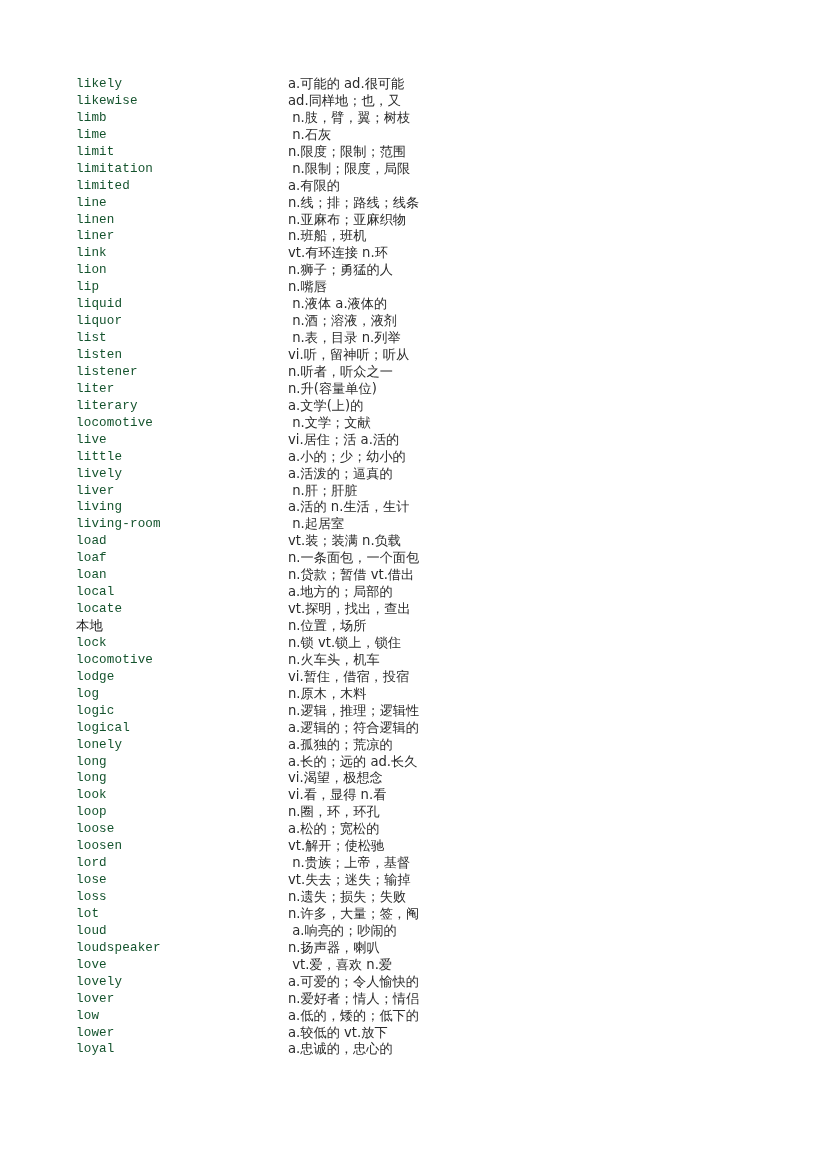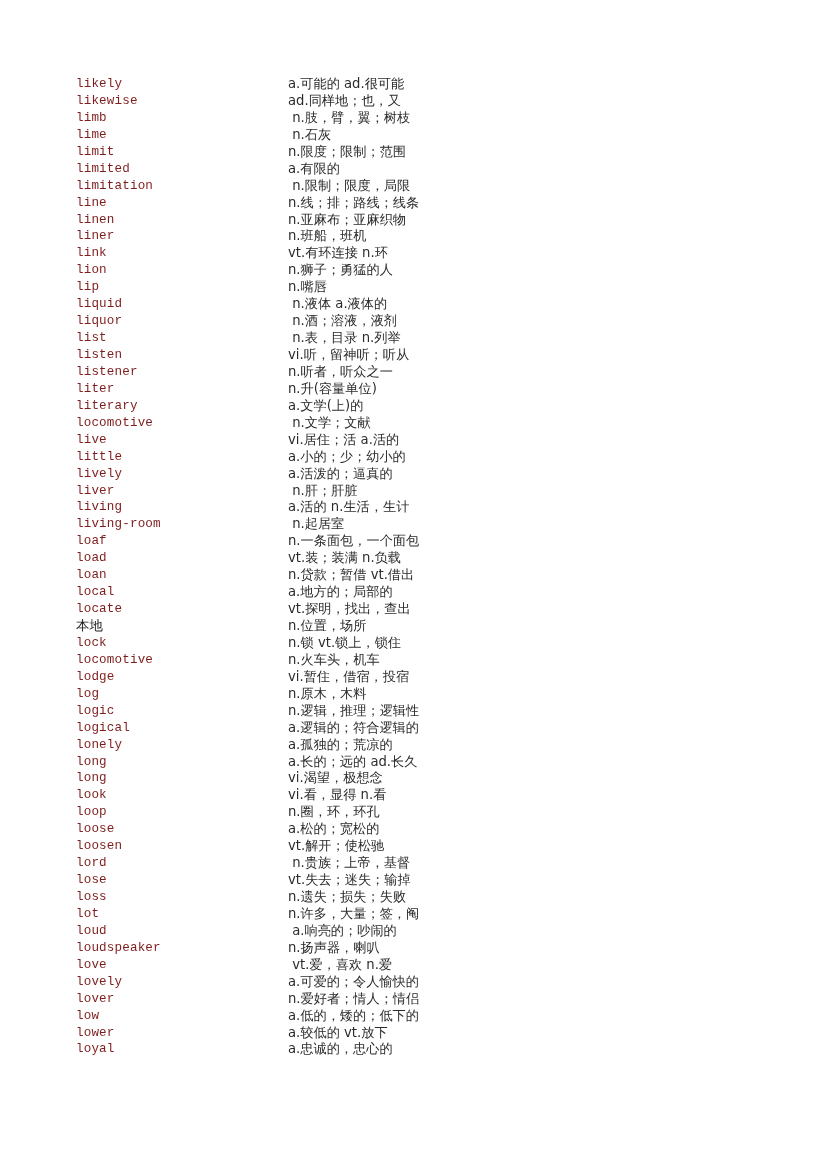--- a/index.html
+++ b/index.html
@@ -40,21 +40,21 @@
   }
 
   .term {
     display: inline-block;
     position: absolute;
     left: 0;
     top: 0;
     width: 212px;
     font-family: "Liberation Mono", "DejaVu Sans Mono", monospace;
     font-size: 12.6px;
-    color: #7f1d1d;
+    color: #14532d;
     letter-spacing: 0.15px;
     white-space: pre;
   }
 
   .term.cjk-term {
     font-family: "DejaVu Sans", "Liberation Sans", sans-serif;
     font-weight: normal;
     font-size: 13.4px;
     color: #1a1a1a;
     letter-spacing: 0;
@@ -75,44 +75,44 @@
 </head>
 <body>
 
 <div id="vocab-page">
   <div id="vocab-list">
       <div class="vocab-row"><span class="term">likely</span><span class="definition">a.可能的 ad.很可能</span></div>
       <div class="vocab-row"><span class="term">likewise</span><span class="definition">ad.同样地；也，又</span></div>
       <div class="vocab-row"><span class="term">limb</span><span class="definition"> n.肢，臂，翼；树枝</span></div>
       <div class="vocab-row"><span class="term">lime</span><span class="definition"> n.石灰</span></div>
       <div class="vocab-row"><span class="term">limit</span><span class="definition">n.限度；限制；范围</span></div>
+      <div class="vocab-row"><span class="term">limitation</span><span class="definition"> n.限制；限度，局限</span></div>
       <div class="vocab-row"><span class="term">limited</span><span class="definition">a.有限的</span></div>
-      <div class="vocab-row"><span class="term">limitation</span><span class="definition"> n.限制；限度，局限</span></div>
       <div class="vocab-row"><span class="term">line</span><span class="definition">n.线；排；路线；线条</span></div>
       <div class="vocab-row"><span class="term">linen</span><span class="definition">n.亚麻布；亚麻织物</span></div>
       <div class="vocab-row"><span class="term">liner</span><span class="definition">n.班船，班机</span></div>
       <div class="vocab-row"><span class="term">link</span><span class="definition">vt.有环连接 n.环</span></div>
       <div class="vocab-row"><span class="term">lion</span><span class="definition">n.狮子；勇猛的人</span></div>
       <div class="vocab-row"><span class="term">lip</span><span class="definition">n.嘴唇</span></div>
       <div class="vocab-row"><span class="term">liquid</span><span class="definition"> n.液体 a.液体的</span></div>
       <div class="vocab-row"><span class="term">liquor</span><span class="definition"> n.酒；溶液，液剂</span></div>
       <div class="vocab-row"><span class="term">list</span><span class="definition"> n.表，目录 n.列举</span></div>
       <div class="vocab-row"><span class="term">listen</span><span class="definition">vi.听，留神听；听从</span></div>
       <div class="vocab-row"><span class="term">listener</span><span class="definition">n.听者，听众之一</span></div>
       <div class="vocab-row"><span class="term">liter</span><span class="definition">n.升(容量单位)</span></div>
       <div class="vocab-row"><span class="term">literary</span><span class="definition">a.文学(上)的</span></div>
       <div class="vocab-row"><span class="term">locomotive</span><span class="definition"> n.文学；文献</span></div>
       <div class="vocab-row"><span class="term">live</span><span class="definition">vi.居住；活 a.活的</span></div>
       <div class="vocab-row"><span class="term">little</span><span class="definition">a.小的；少；幼小的</span></div>
       <div class="vocab-row"><span class="term">lively</span><span class="definition">a.活泼的；逼真的</span></div>
       <div class="vocab-row"><span class="term">liver</span><span class="definition"> n.肝；肝脏</span></div>
       <div class="vocab-row"><span class="term">living</span><span class="definition">a.活的 n.生活，生计</span></div>
       <div class="vocab-row"><span class="term">living-room</span><span class="definition"> n.起居室</span></div>
+      <div class="vocab-row"><span class="term">load</span><span class="definition">vt.装；装满 n.负载</span></div>
       <div class="vocab-row"><span class="term">loaf</span><span class="definition">n.一条面包，一个面包</span></div>
-      <div class="vocab-row"><span class="term">load</span><span class="definition">vt.装；装满 n.负载</span></div>
       <div class="vocab-row"><span class="term">loan</span><span class="definition">n.贷款；暂借 vt.借出</span></div>
       <div class="vocab-row"><span class="term">local</span><span class="definition">a.地方的；局部的</span></div>
       <div class="vocab-row"><span class="term">locate</span><span class="definition">vt.探明，找出，查出</span></div>
       <div class="vocab-row"><span class="term cjk-term">本地</span><span class="definition">n.位置，场所</span></div>
       <div class="vocab-row"><span class="term">lock</span><span class="definition">n.锁 vt.锁上，锁住</span></div>
       <div class="vocab-row"><span class="term">locomotive</span><span class="definition">n.火车头，机车</span></div>
       <div class="vocab-row"><span class="term">lodge</span><span class="definition">vi.暂住，借宿，投宿</span></div>
       <div class="vocab-row"><span class="term">log</span><span class="definition">n.原木，木料</span></div>
       <div class="vocab-row"><span class="term">logic</span><span class="definition">n.逻辑，推理；逻辑性</span></div>
       <div class="vocab-row"><span class="term">logical</span><span class="definition">a.逻辑的；符合逻辑的</span></div>

